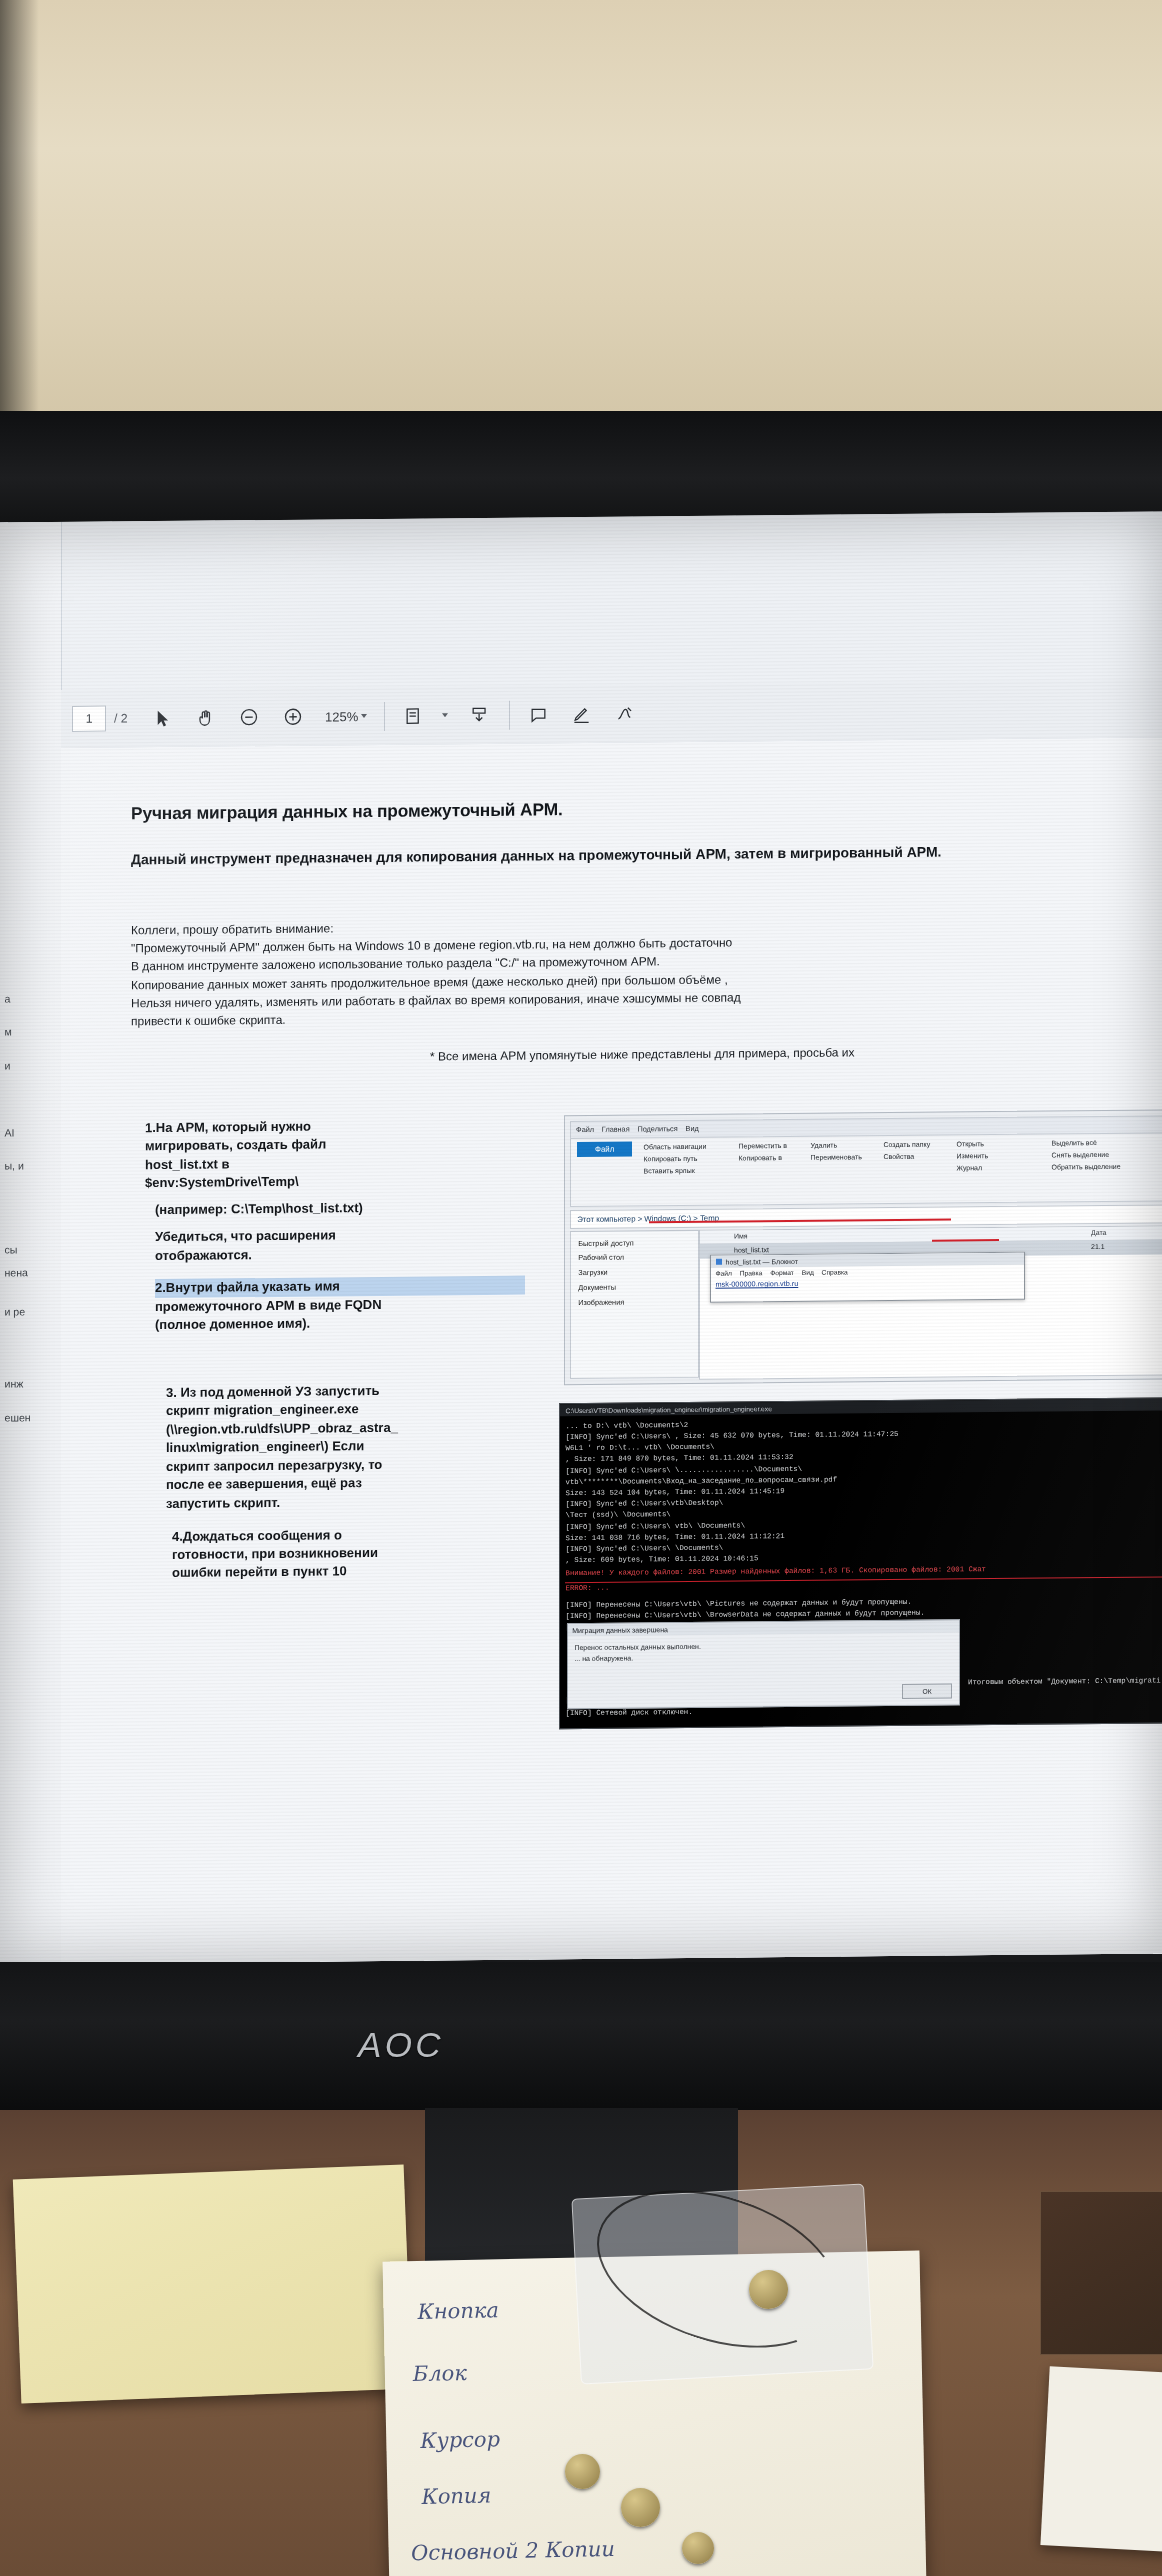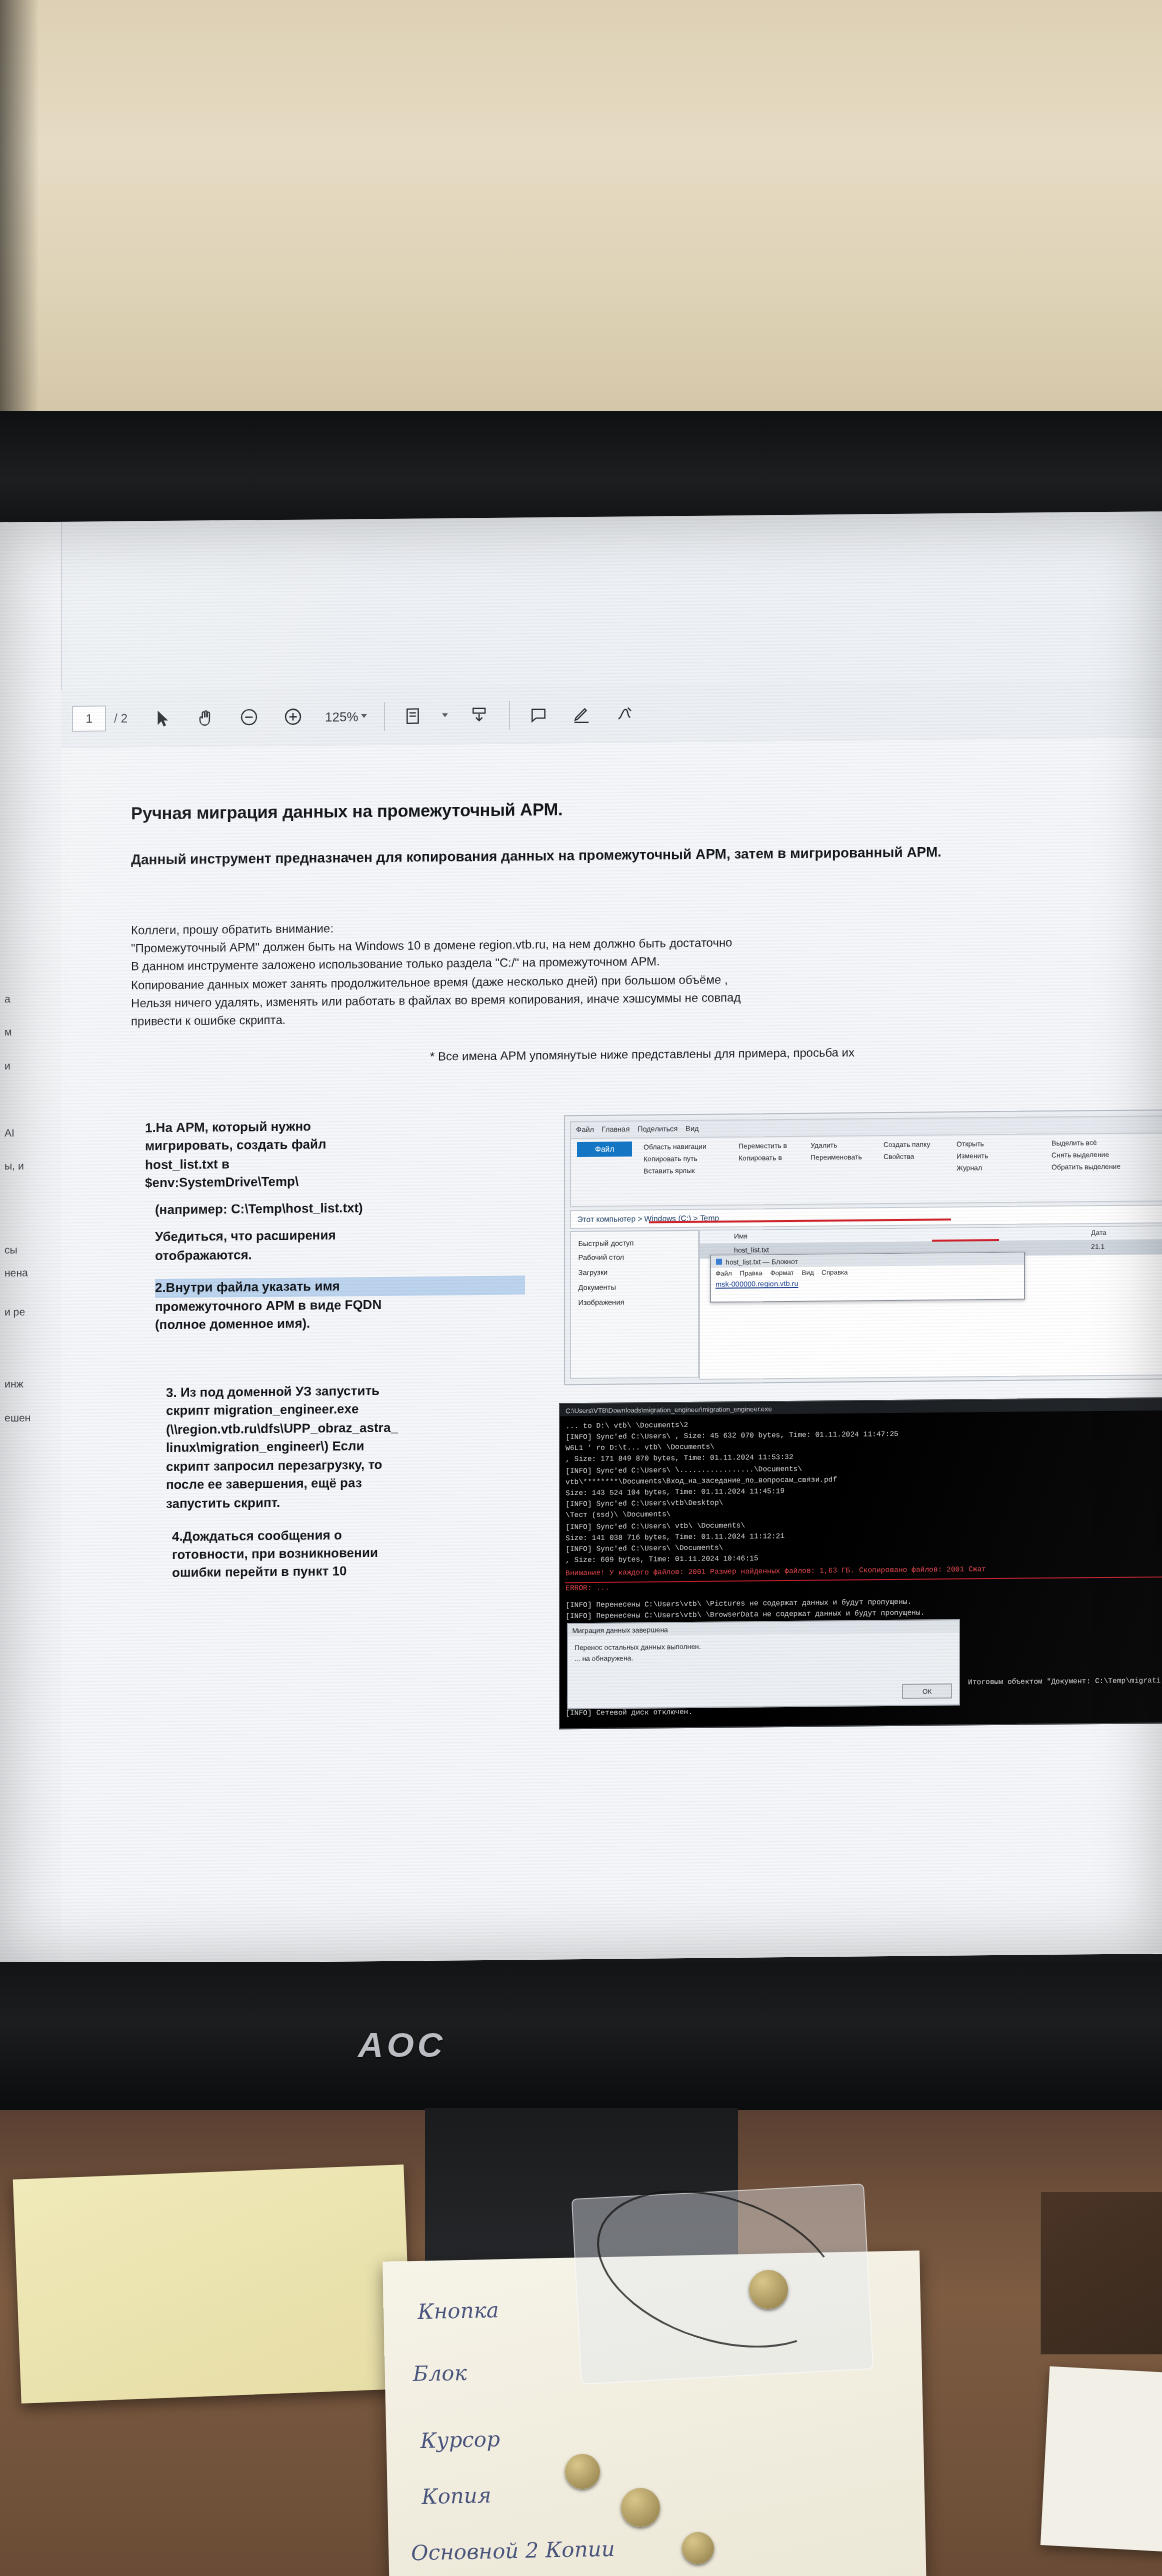--- a/index.html
+++ b/index.html
@@ -46,21 +46,21 @@
     left: 0; bottom: 0; width: 1163px; height: 148px;
     background: linear-gradient(180deg,#131416 0%, #1c1d1f 40%, #0b0c0d 100%);
   }
   .brand {
     position: absolute;
     left: 358px; bottom: 45px;
     color: #b9bcc0;
     font-size: 35px;
     letter-spacing: 3.4px;
     font-style: italic;
-    font-weight: bold;
+    font-weight: normal;
     font-family: "Liberation Sans", sans-serif;
     text-shadow: 0 1.1px 1.7px rgba(0,0,0,0.8);
   }
 
   
   .screen {
     position: absolute;
     left: 0px; top: 106px;
     width: 1163px; height: 1442px;
     background: #e9edf2;

